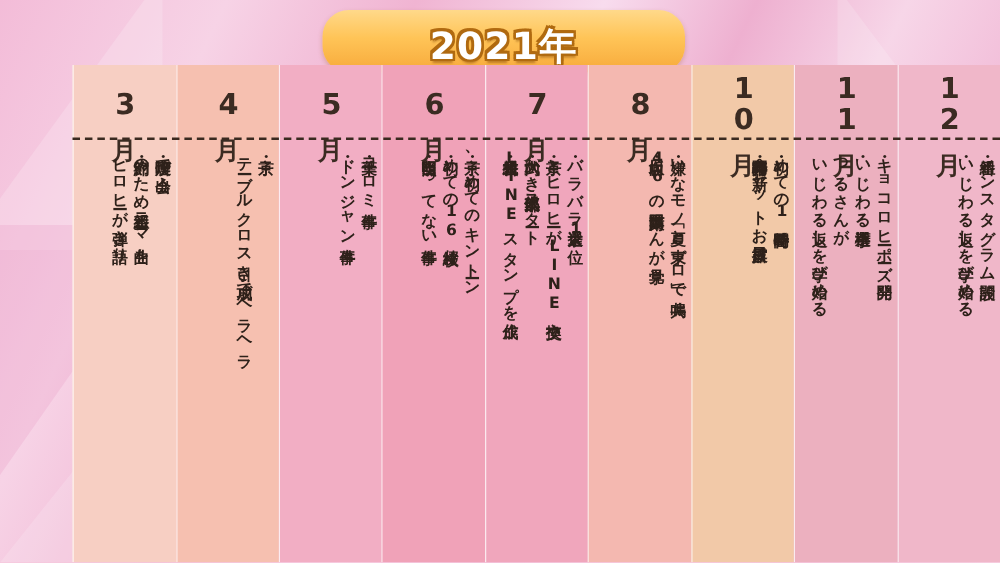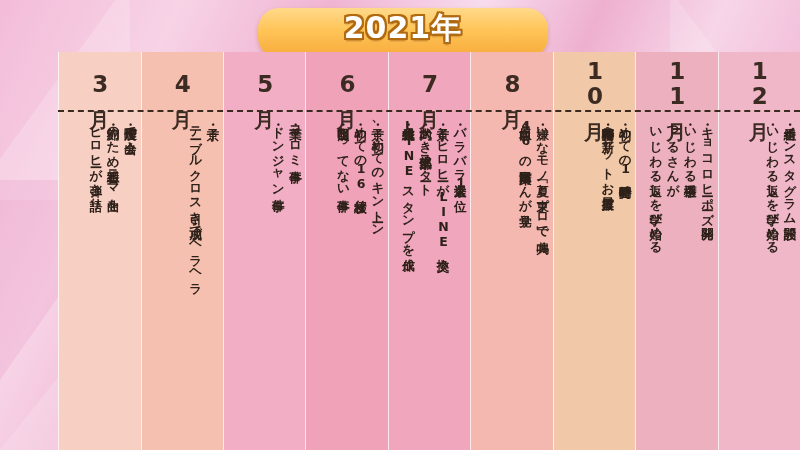--- a/index.html
+++ b/index.html
@@ -34,21 +34,21 @@
   #title-bar {
     position: absolute;
     left: 258px;
     top: 8px;
     width: 290px;
     height: 50px;
     border-radius: 21px;
     background: linear-gradient(180deg, #ffd98a 0%, #ffc457 45%, #f7a93a 100%);
     box-shadow: 0 2px 4px rgba(150,90,20,.30);
     display: flex;
-    align-items: flex-start;
+    align-items: flex-end;
     justify-content: center;
   }
   #title-text {
     font-family: "DejaVu Sans", "Liberation Sans", sans-serif;
     font-size: 30px;
     font-weight: bold;
     color: #ffffff;
     letter-spacing: 1px;
     text-shadow:
       -2px 0 #b06a10, 2px 0 #b06a10, 0 -2px #b06a10, 0 2px #b06a10,

